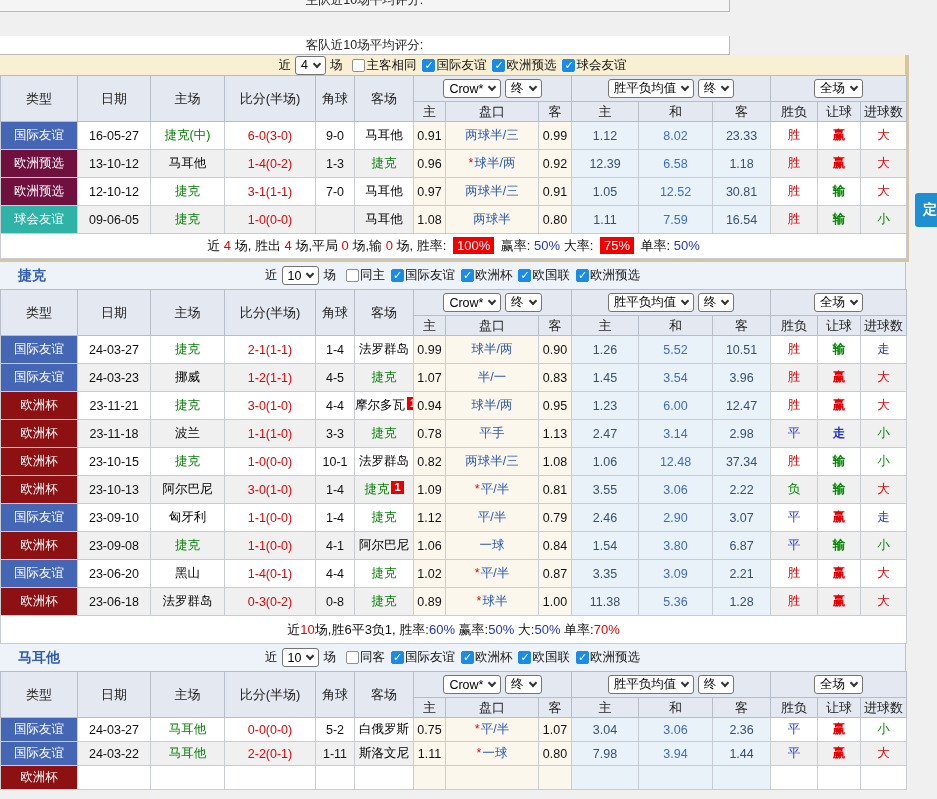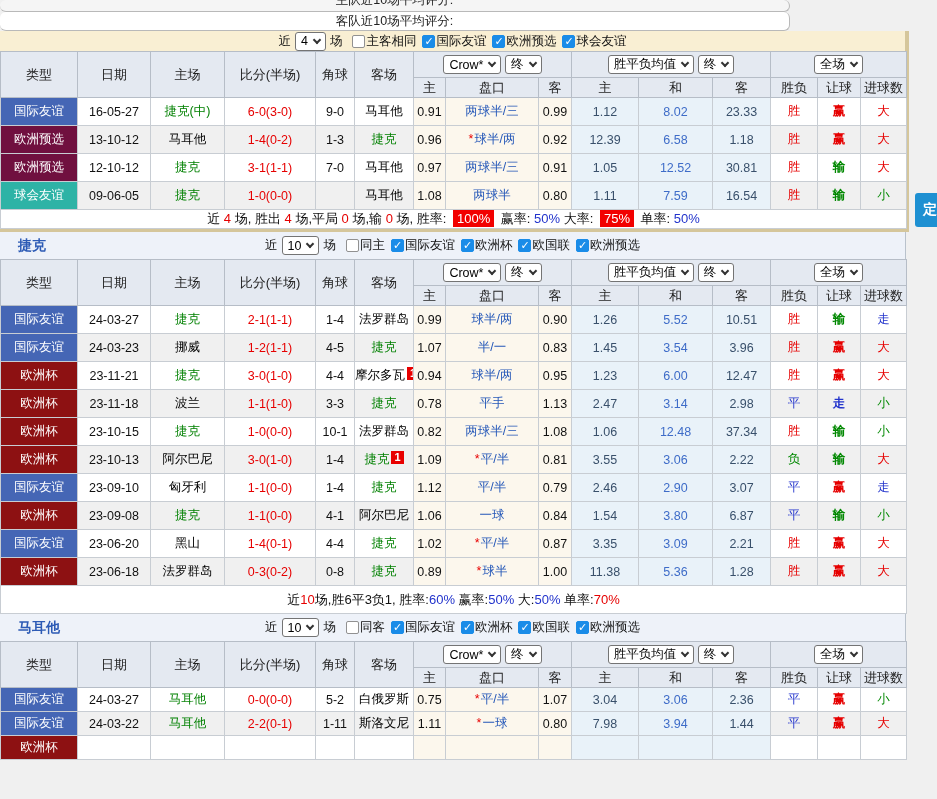--- a/index.html
+++ b/index.html
@@ -6,25 +6,25 @@
   html,body { margin:0; padding:0; }
   body {
     width:937px; height:799px; overflow:hidden;
     background:#f0f0f0;
     font-family:"Liberation Sans","DejaVu Sans",sans-serif;
     font-size:12.5px; color:#111;
   }
   .page { position:relative; width:937px; height:799px; overflow:hidden; }
 
   
-  .toprow { width:790px; background:#fff; border-bottom:1px solid #b9b9b9;
-            border-right:1px solid #b9b9b9; text-align:center; color:#222;border-radius:6px; }
+  .toprow { width:730px; background:#fff; border-bottom:1px solid #b9b9b9;
+            border-right:1px solid #b9b9b9; text-align:center; color:#222; }
   .toprow.first { height:12px; overflow:hidden; background:#f5f5f5; }
   .toprow.first .inner { display:block; margin-top:-8px; }
-  .toprow.second { height:19px; line-height:18px; }
+  .toprow.second { height:19px; line-height:18px;margin-top:24px; }
 
   
   .bluebar { width:909px; height:30px; background:#1e90d2; color:#fff;
              display:flex; align-items:center; justify-content:center;
              position:relative; font-weight:bold; font-size:14.5px; }
   .bluebar.bar2 { height:28px; gap:6px; }
   .closebtn { position:absolute; right:9px; top:4px; width:22px; height:22px;
               background:#54a9de; color:#fff; display:flex; align-items:center;
               justify-content:center; font-size:17px; font-weight:bold; cursor:pointer; }
   .radio { width:11px; height:11px; border:1px solid #fff; border-radius:50%;
@@ -63,21 +63,21 @@
   th,td { border:1px solid #c8cdd3; text-align:center; padding:0; overflow:hidden;
           white-space:nowrap; }
   thead th { background:#e4e9f1; font-weight:normal; color:#222; font-size:13px;
              border-color:#b6bdc7; }
   tr.selrow th { height:26px; }
   tr.labrow th { height:20px; }
   .t1 tbody tr { height:28px; }
   .t2 tbody tr { height:28px; }
   .t3 tbody tr { height:24px; }
   tfoot td { background:#fff; font-size:13px; }
-  .t1 tfoot td { height:19px; }
+  .t1 tfoot td { height:25px; }
   .t2 tfoot td { height:28px; }
 
   tr.alt td { background:#f0f0f0; }
   td.tint-cream { background:#fcf7ed !important; }
   td.tint-blue  { background:#e9f2f9 !important; }
 
   .td-comp { color:#fff; font-size:12.5px; }
   .tgreen { color:#008000; }
   .tblack { color:#000; }
   .score  { color:#e60000; }

